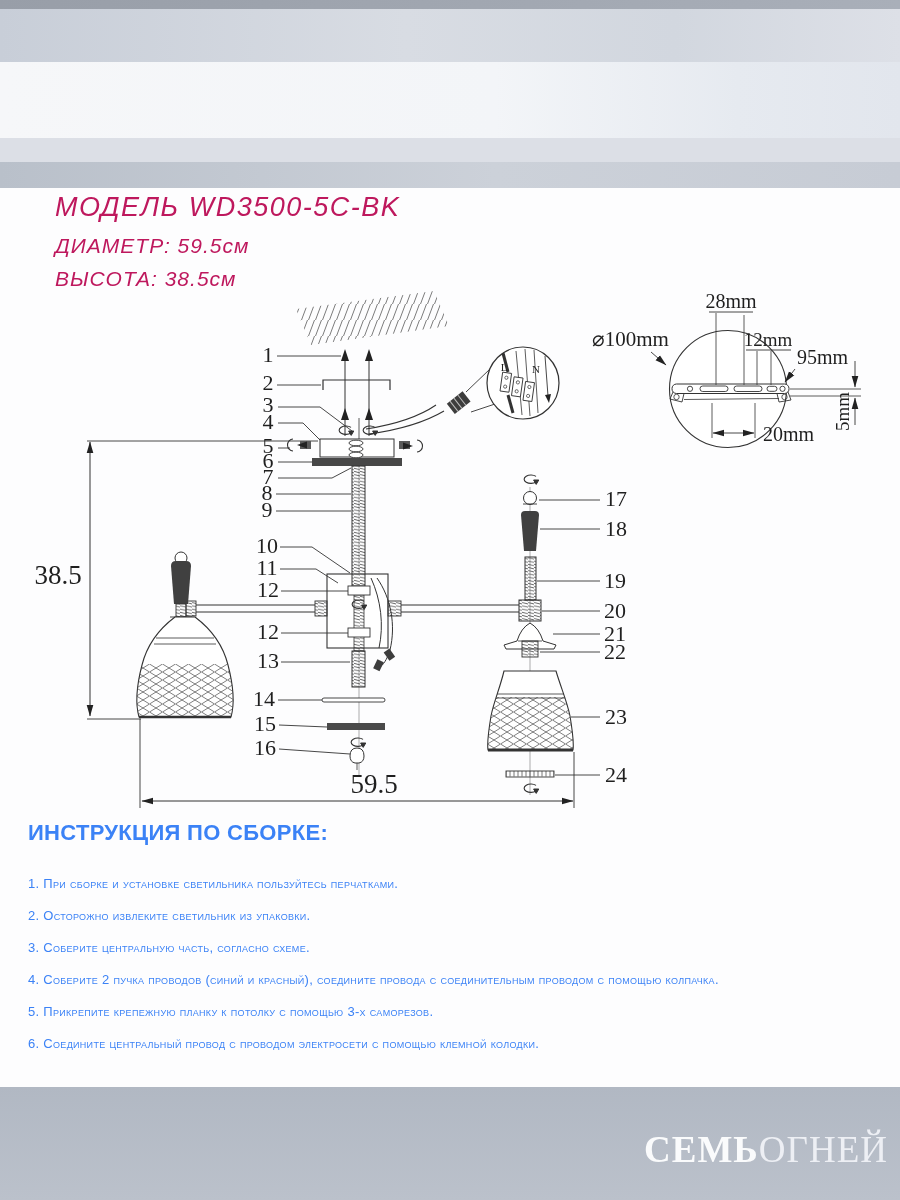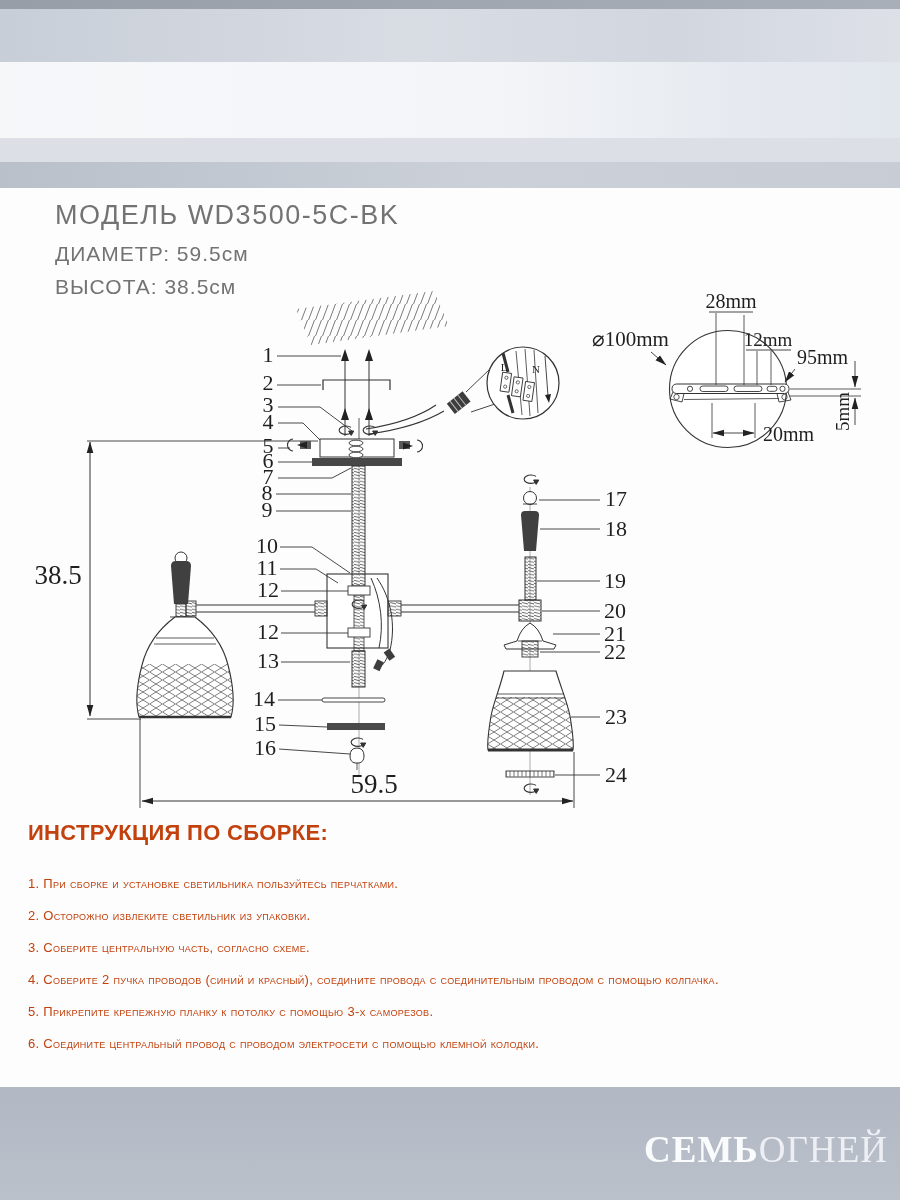--- a/index.html
+++ b/index.html
@@ -7,24 +7,24 @@
        font-family:"Liberation Sans","DejaVu Sans",sans-serif;}
   .band{position:absolute;left:0;width:900px;}
   .b1{top:0;height:9px;background:linear-gradient(90deg,#989ea8,#a9afb9);}
   .b2{top:9px;height:53px;background:linear-gradient(90deg,#c8ced8,#d8dce3 45%,#d2d7df 75%,#dde0e7);}
   .b3{top:62px;height:76px;background:linear-gradient(90deg,#f6f7f9 0%,#f3f5f8 55%,#e6eaf0 82%,#e2e6ed);}
   .b4{top:138px;height:24px;background:#dcdfe6;}
   .b5{top:162px;height:26px;background:linear-gradient(90deg,#b9c0ca,#ccd1d9 55%,#c7ccd5);}
   .b7{top:1087px;height:113px;background:linear-gradient(180deg,#b1b8c3,#bbc1cb);}
   .page-title{position:absolute;left:50px;top:84px;font-size:27px;font-weight:700;
       color:#17191c;letter-spacing:.5px;}
-  .model{position:absolute;left:55px;top:200px;color:#737373;}
+  .model{position:absolute;left:55px;top:192px;color:#be185d;font-style:italic;}
   .model .name{font-size:27px;letter-spacing:1.5px;margin-bottom:11px;}
   .model .spec{font-size:21px;letter-spacing:1px;margin-bottom:9px;}
-  .instr{position:absolute;left:28px;top:820px;width:850px;color:#c2410c;}
+  .instr{position:absolute;left:28px;top:820px;width:850px;color:#3b82f6;}
   .instr .ititle{font-size:22px;font-weight:700;letter-spacing:.3px;margin-bottom:24px;}
   .instr .item{font-size:13px;line-height:27px;margin-bottom:5px;
       font-variant:small-caps;letter-spacing:.3px;padding-left:24px;text-indent:-24px;}
   .brand{position:absolute;right:12px;top:1128px;font-size:37px;letter-spacing:1px;font-family:Liberation Serif, serif;}
   .brand .bb{font-weight:700;color:#fafbfc;}
   .brand .bl{font-weight:400;color:#edeff4;}
   svg{position:absolute;left:0;top:0;}
   svg text{font-family:"Liberation Serif","DejaVu Serif",serif;fill:#1f1f1f;}
   .co{font-size:22px;text-anchor:middle;}
   .d27{font-size:27px;text-anchor:middle;}

